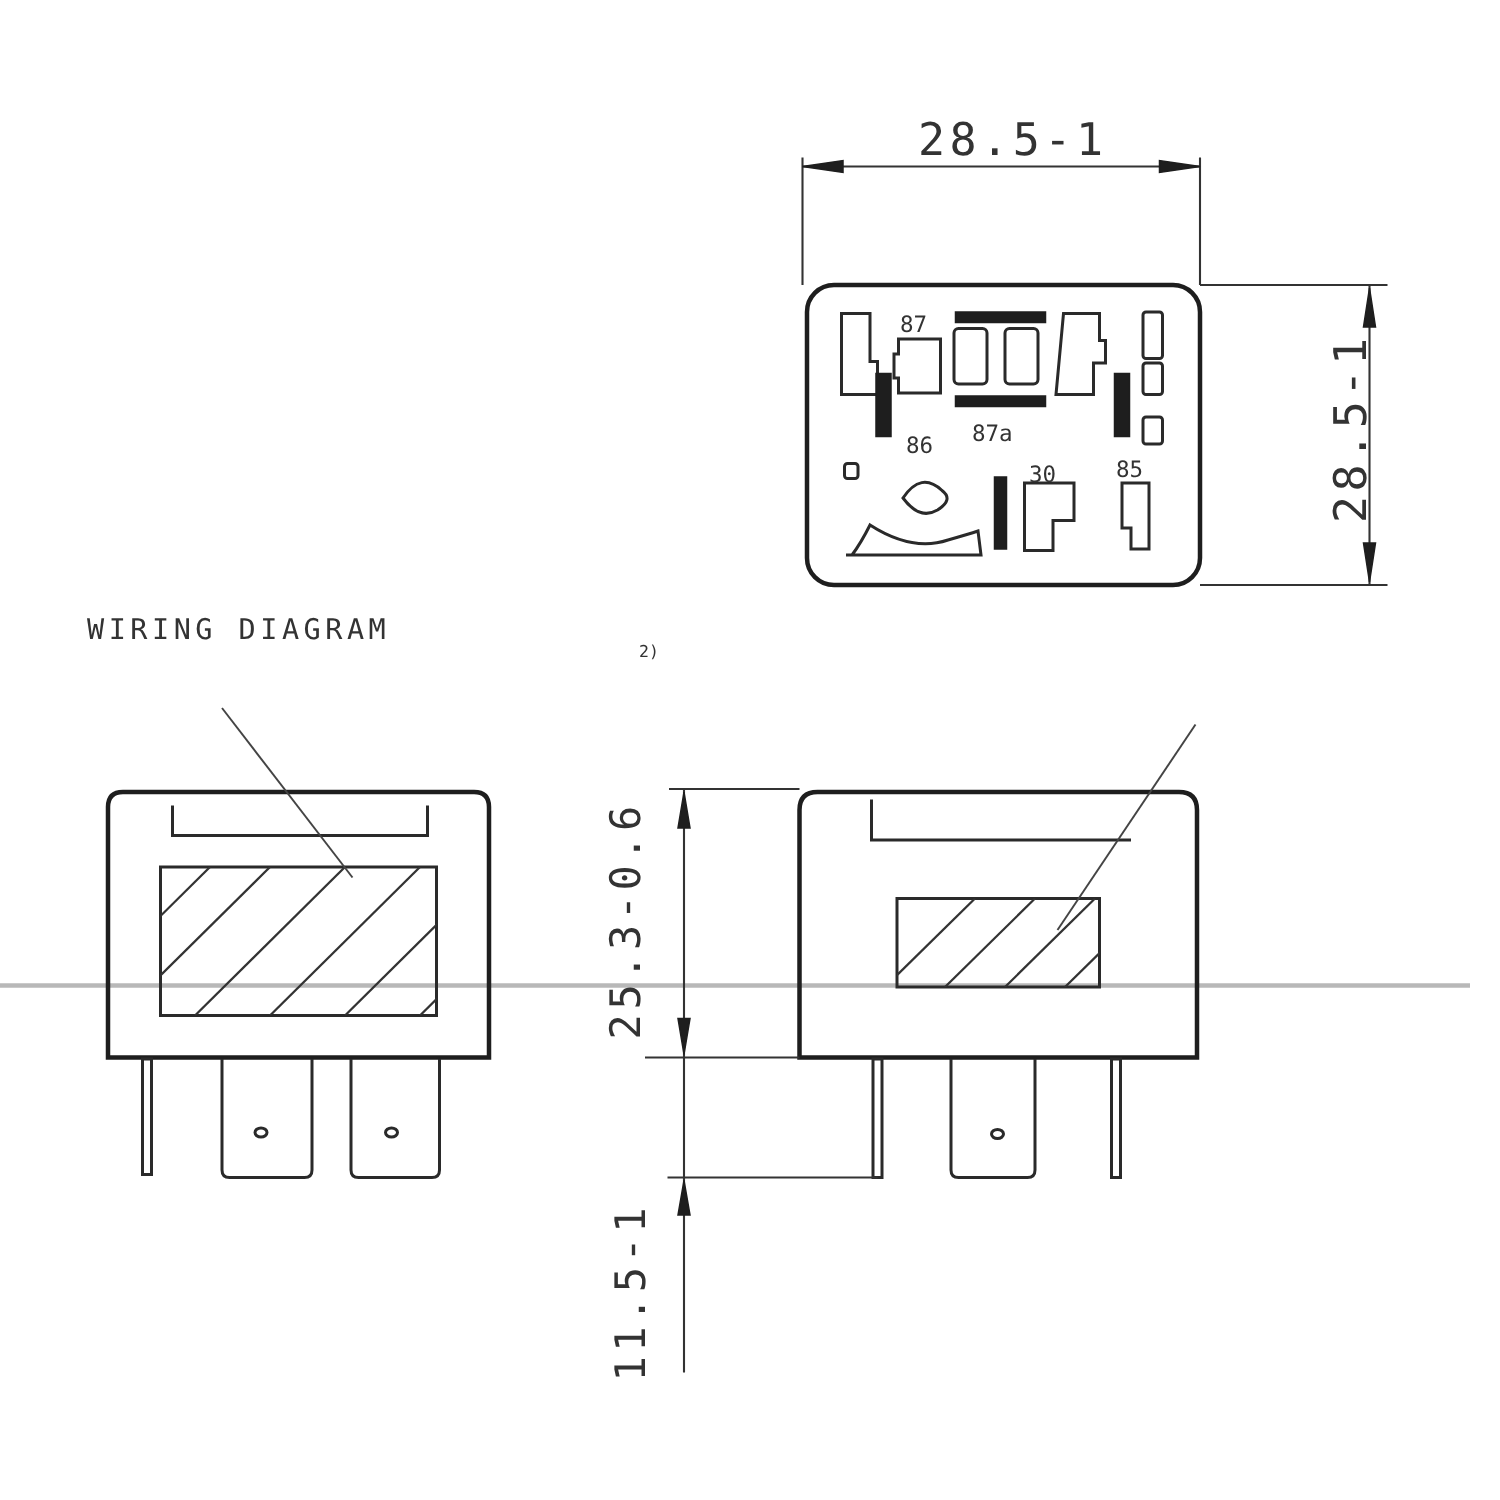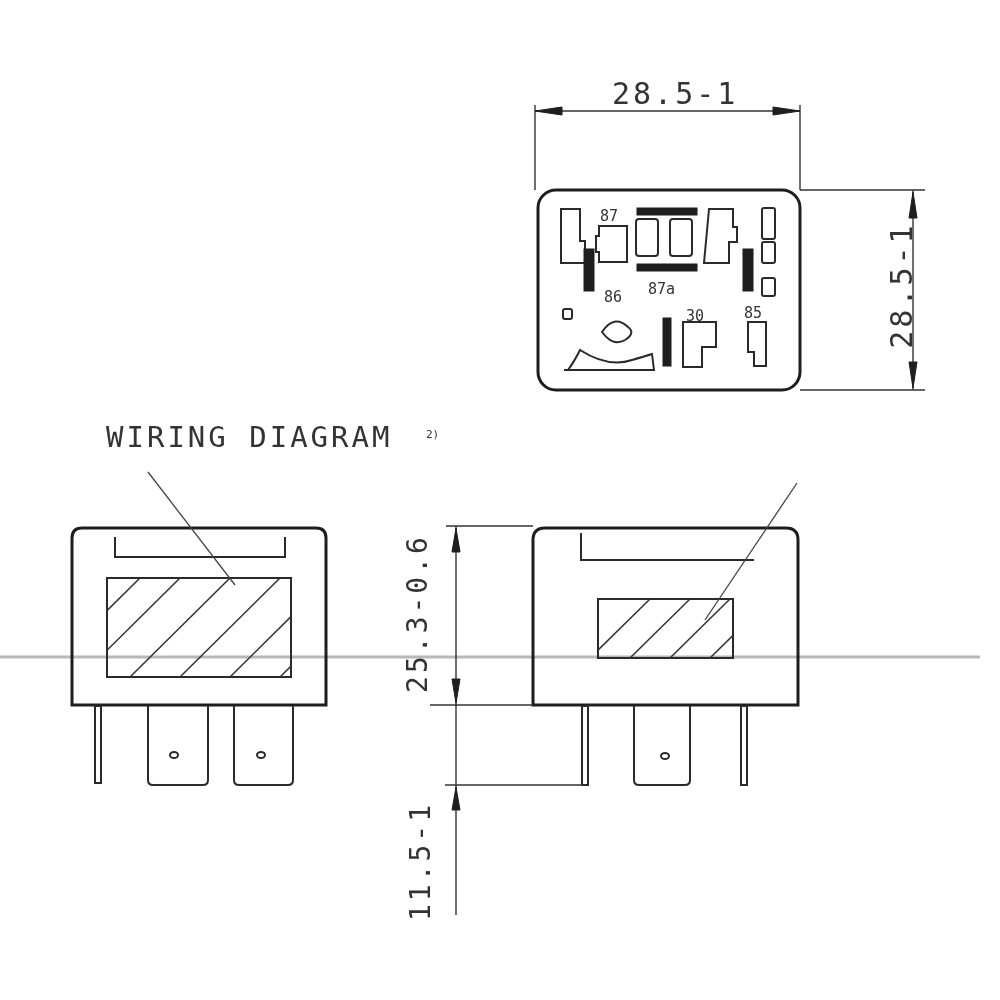--- a/index.html
+++ b/index.html
@@ -115,21 +115,21 @@
     <line class="dim" x1="446" y1="526" x2="533" y2="526"></line>
     <line class="dim" x1="430" y1="705" x2="533" y2="705"></line>
     <line class="dim" x1="445" y1="785" x2="585" y2="785"></line>
     <line class="dim" x1="456" y1="526" x2="456" y2="915"></line>
     <polygon class="solid" points="456,528 452,552 460,552"></polygon>
     <polygon class="solid" points="456,703 452,679 460,679"></polygon>
     <polygon class="solid" points="456,787 452,810 460,810"></polygon>
   </g>
 </svg>
 
-<div class="lbl" style="left:58px; top:420px; font-size:29px; letter-spacing:3px;margin-left:48px;">WIRING DIAGRAM</div>
+<div class="lbl" style="left:58px; top:409px; font-size:19px; letter-spacing:3px;">WIRING DIAGRAM</div>
 <div class="lbl" style="left:426px; top:428px; font-size:11px;">2)</div>
 
 <div class="lbl" style="left:612px; top:76px; font-size:30px; letter-spacing:3px;">28.5-1</div>
 
 <div class="lbl" style="left:838px; top:268px; font-size:30px; letter-spacing:3px; transform: rotate(-90deg); transform-origin: center;">28.5-1</div>
 
 <div class="lbl" style="left:338px; top:597px; font-size:28px; letter-spacing:3px; transform: rotate(-90deg); transform-origin: center;">25.3-0.6</div>
 
 <div class="lbl" style="left:361px; top:845px; font-size:28px; letter-spacing:3px; transform: rotate(-90deg); transform-origin: center;">11.5-1</div>
 

